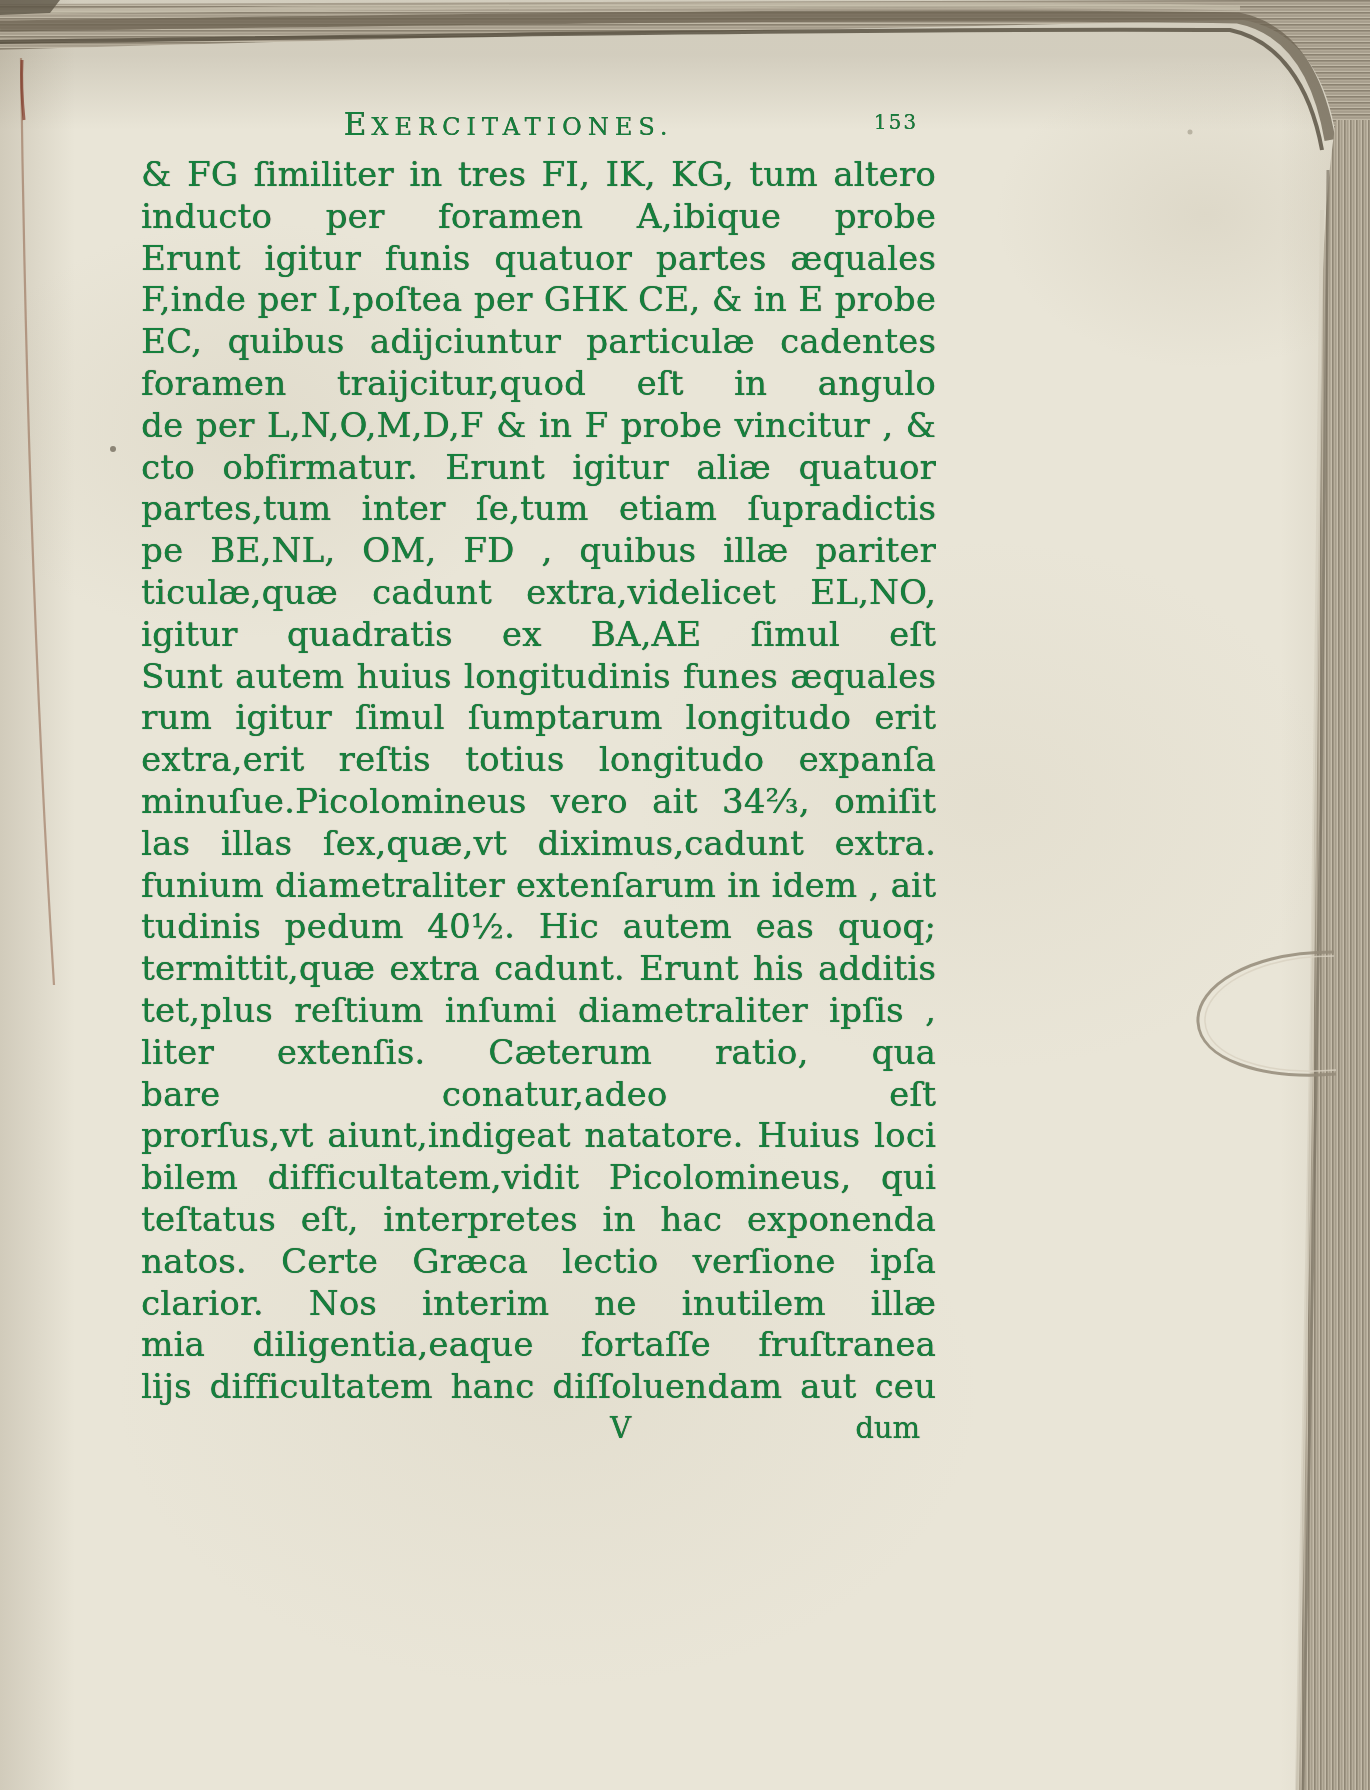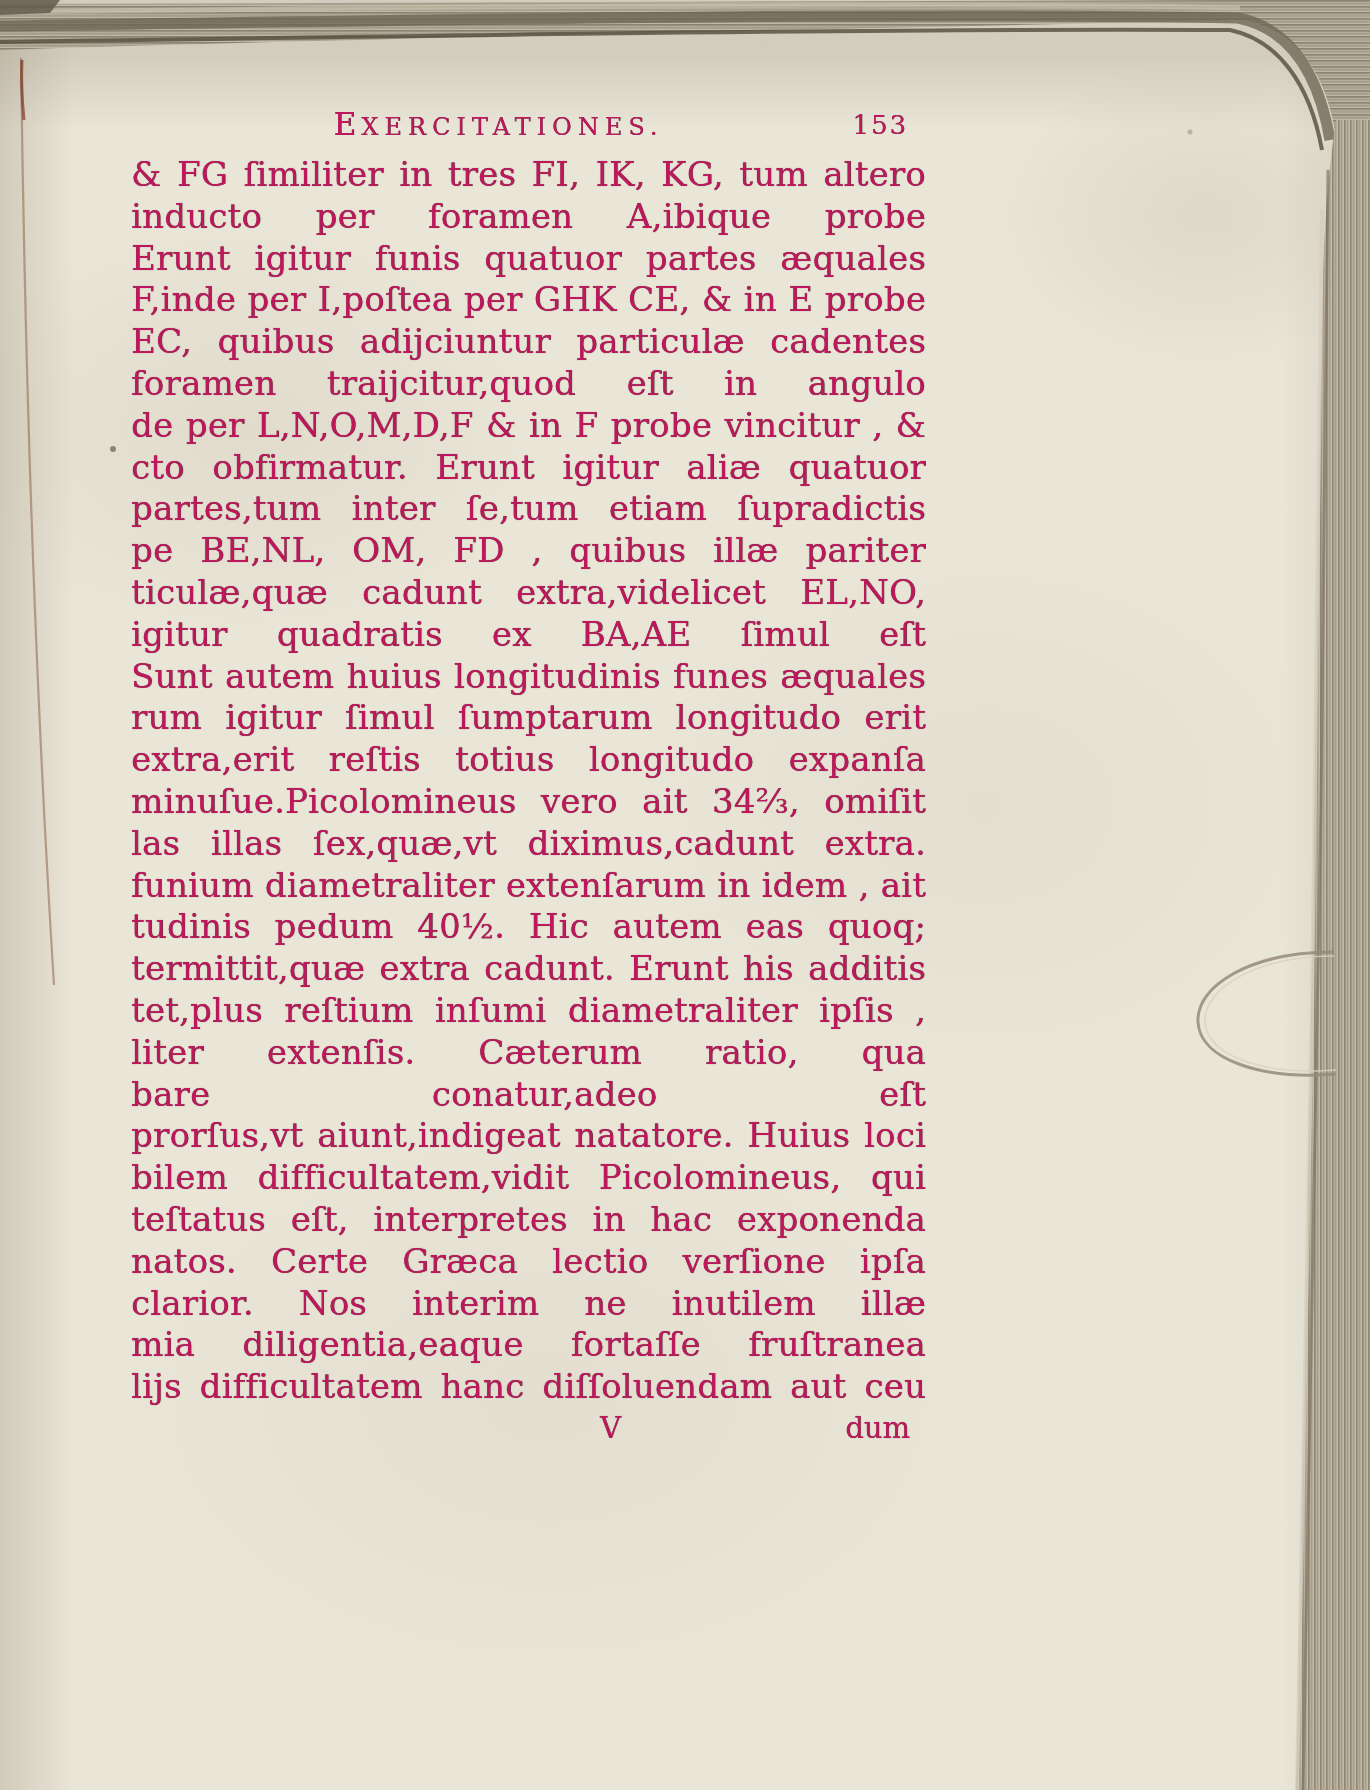--- a/index.html
+++ b/index.html
@@ -18,32 +18,32 @@
       linear-gradient(180deg, rgba(120,110,90,0.20) 55px, rgba(120,110,90,0) 130px),
       linear-gradient(270deg, rgba(150,138,116,0.22), rgba(150,138,116,0) 90px),
       radial-gradient(420px 300px at 18% 24%, rgba(186,176,152,0.18), rgba(186,176,152,0) 70%),
       radial-gradient(500px 380px at 72% 45%, rgba(196,186,162,0.14), rgba(196,186,162,0) 70%),
       radial-gradient(620px 420px at 40% 78%, rgba(188,178,154,0.13), rgba(188,178,154,0) 70%),
       radial-gradient(300px 220px at 88% 12%, rgba(170,160,136,0.18), rgba(170,160,136,0) 70%);
   }
   .edges { position:absolute; inset:0; }
 
   .page-content {
-    position:absolute; left:131px; top:106px; width:795px;
-    color:#be185d;
+    position:absolute; left:141px; top:106px; width:795px;
+    color:#15803d;
   }
   .header-row { position:relative; height:40px; }
   .title {
     position:absolute; left:calc(50% - 30px); transform:translateX(-50%);
     font-size:24px; letter-spacing:6px; white-space:nowrap;
     text-shadow:0.3px 0.4px 0.6px rgba(35,30,20,0.85);
   }
   .title::first-letter { font-size:31px; letter-spacing:5px; }
   .pagenum {
-    position:absolute; right:18px; top:4px; font-size:26px; letter-spacing:2px;
+    position:absolute; right:18px; top:4px; font-size:20px; letter-spacing:2px;
     text-shadow:0.3px 0.4px 0.6px rgba(35,30,20,0.8);
   }
   .body-text {
     margin-top:8px;
     font-size:34px; line-height:41.8px;
     text-shadow:0.3px 0.4px 0.7px rgba(35,30,20,0.85);
   }
   .line {
     text-align:justify; text-align-last:justify;
     max-height:41.8px; overflow:hidden;

